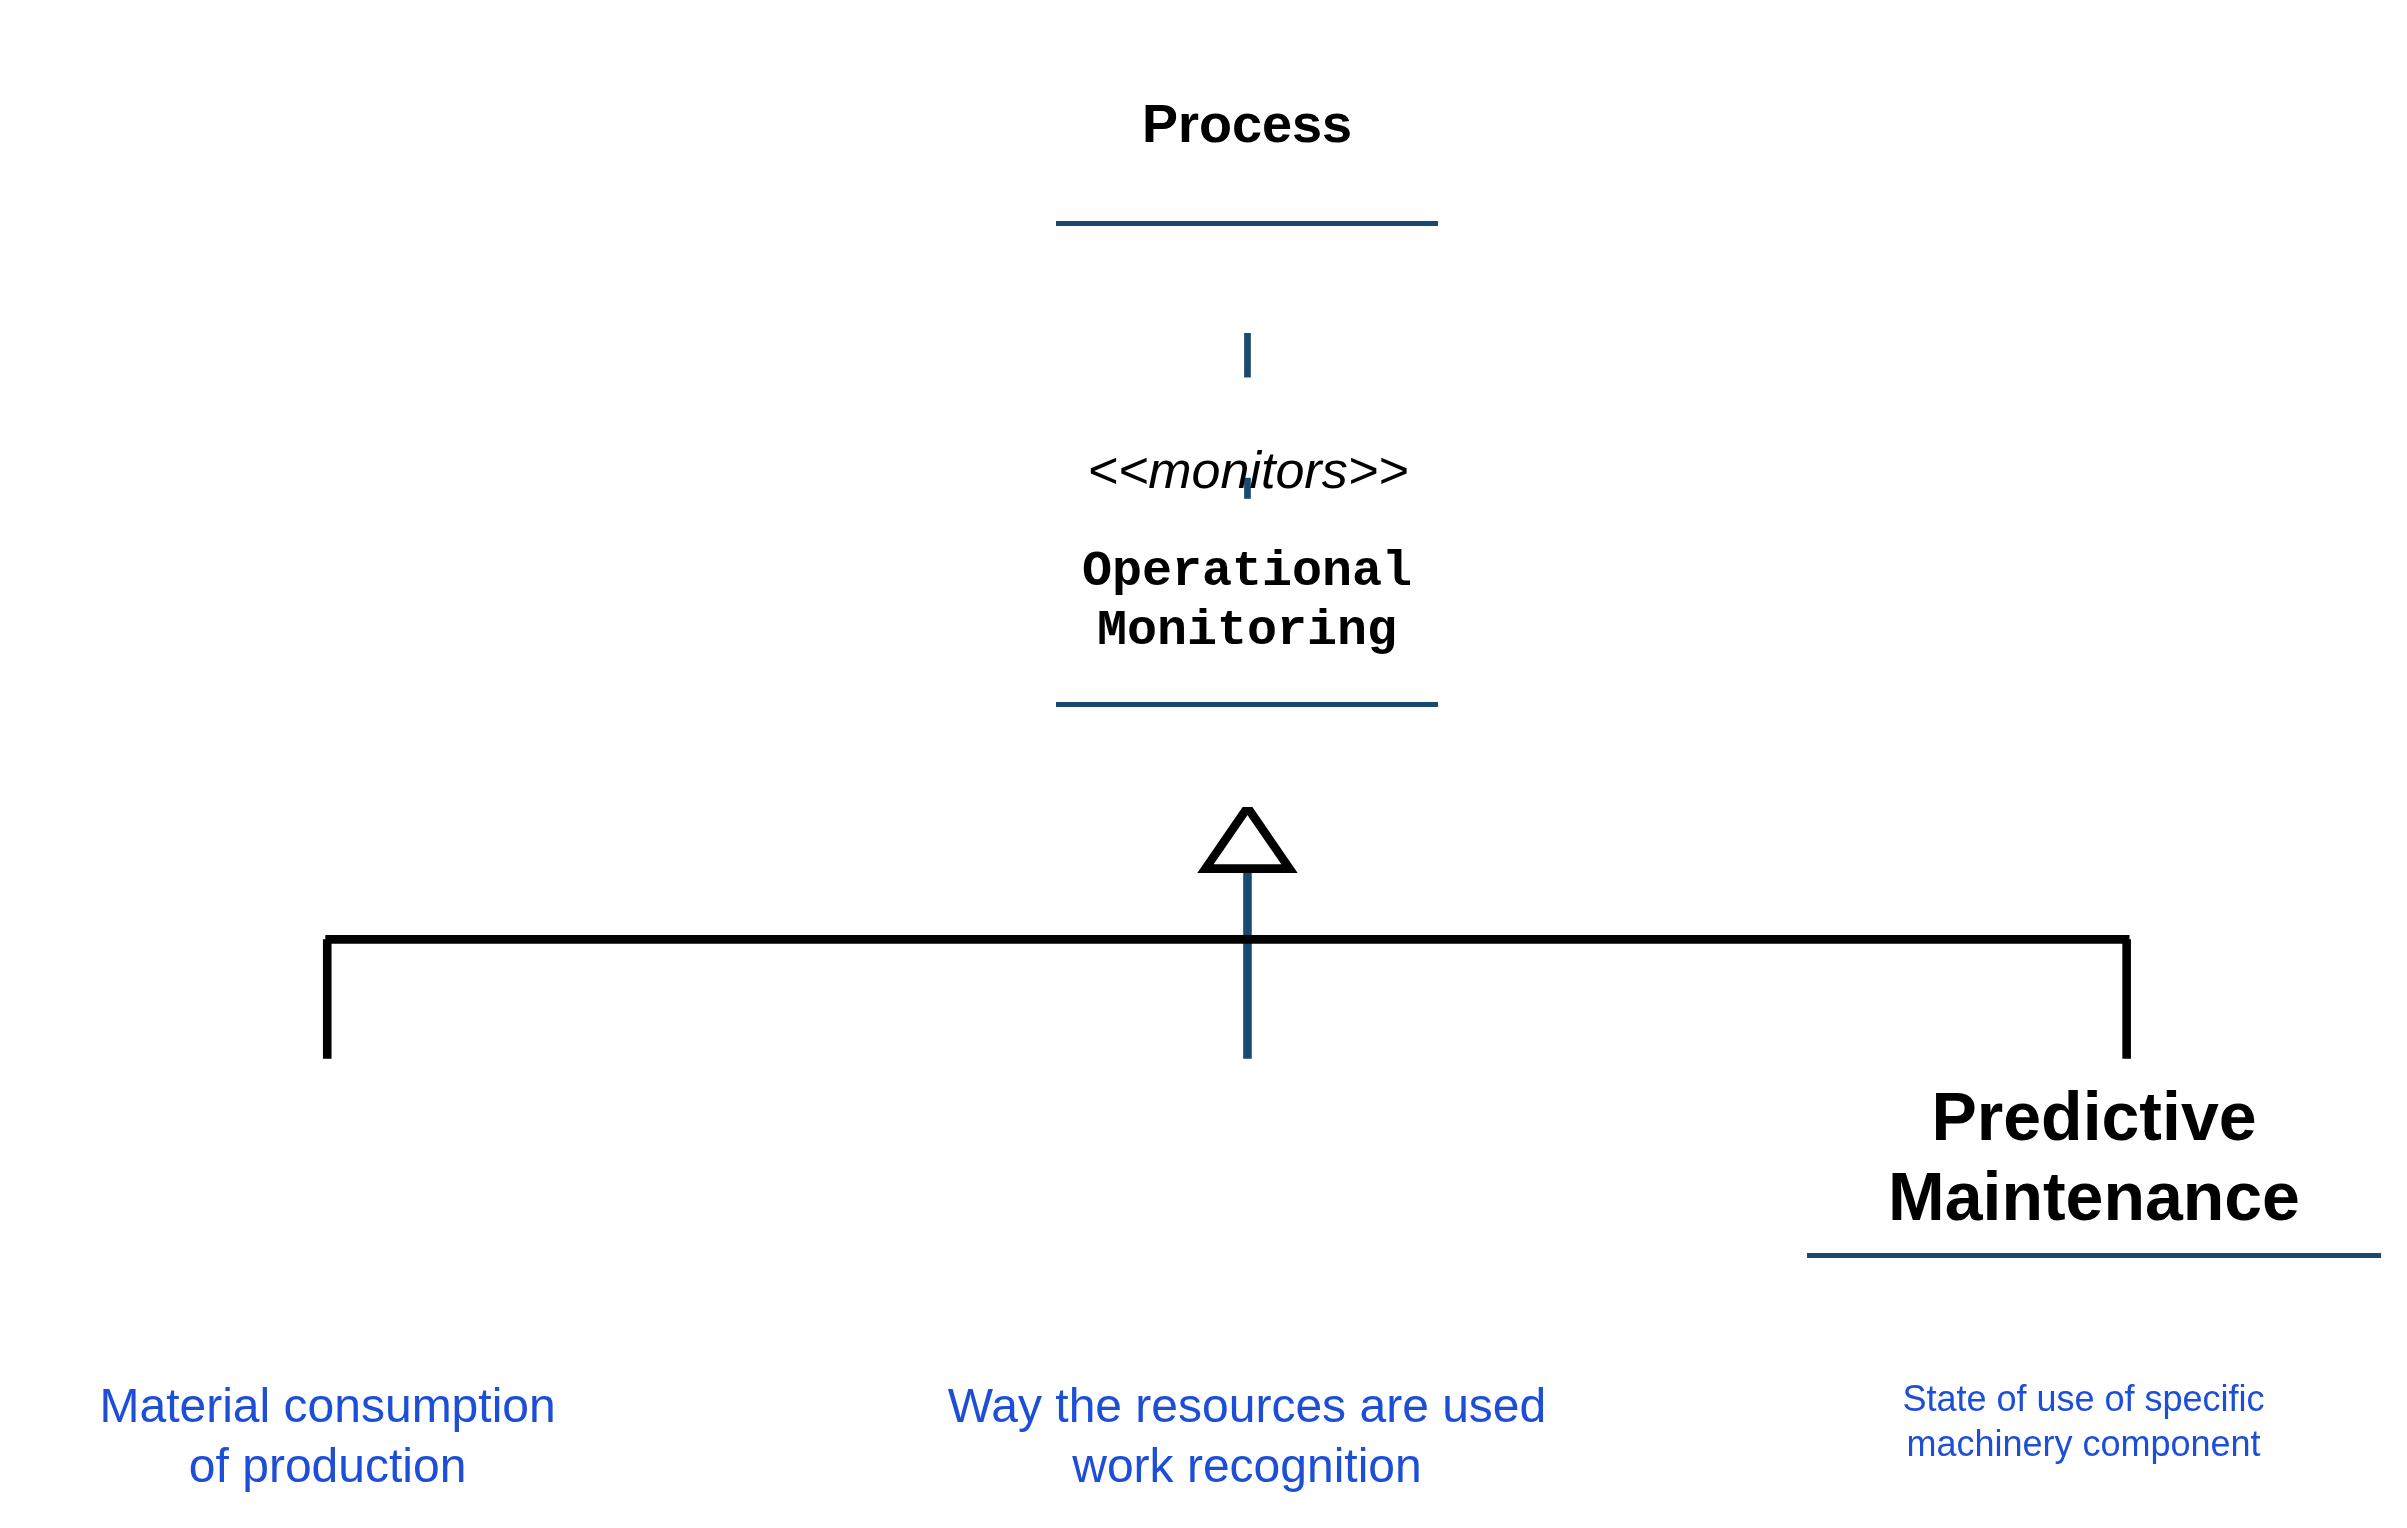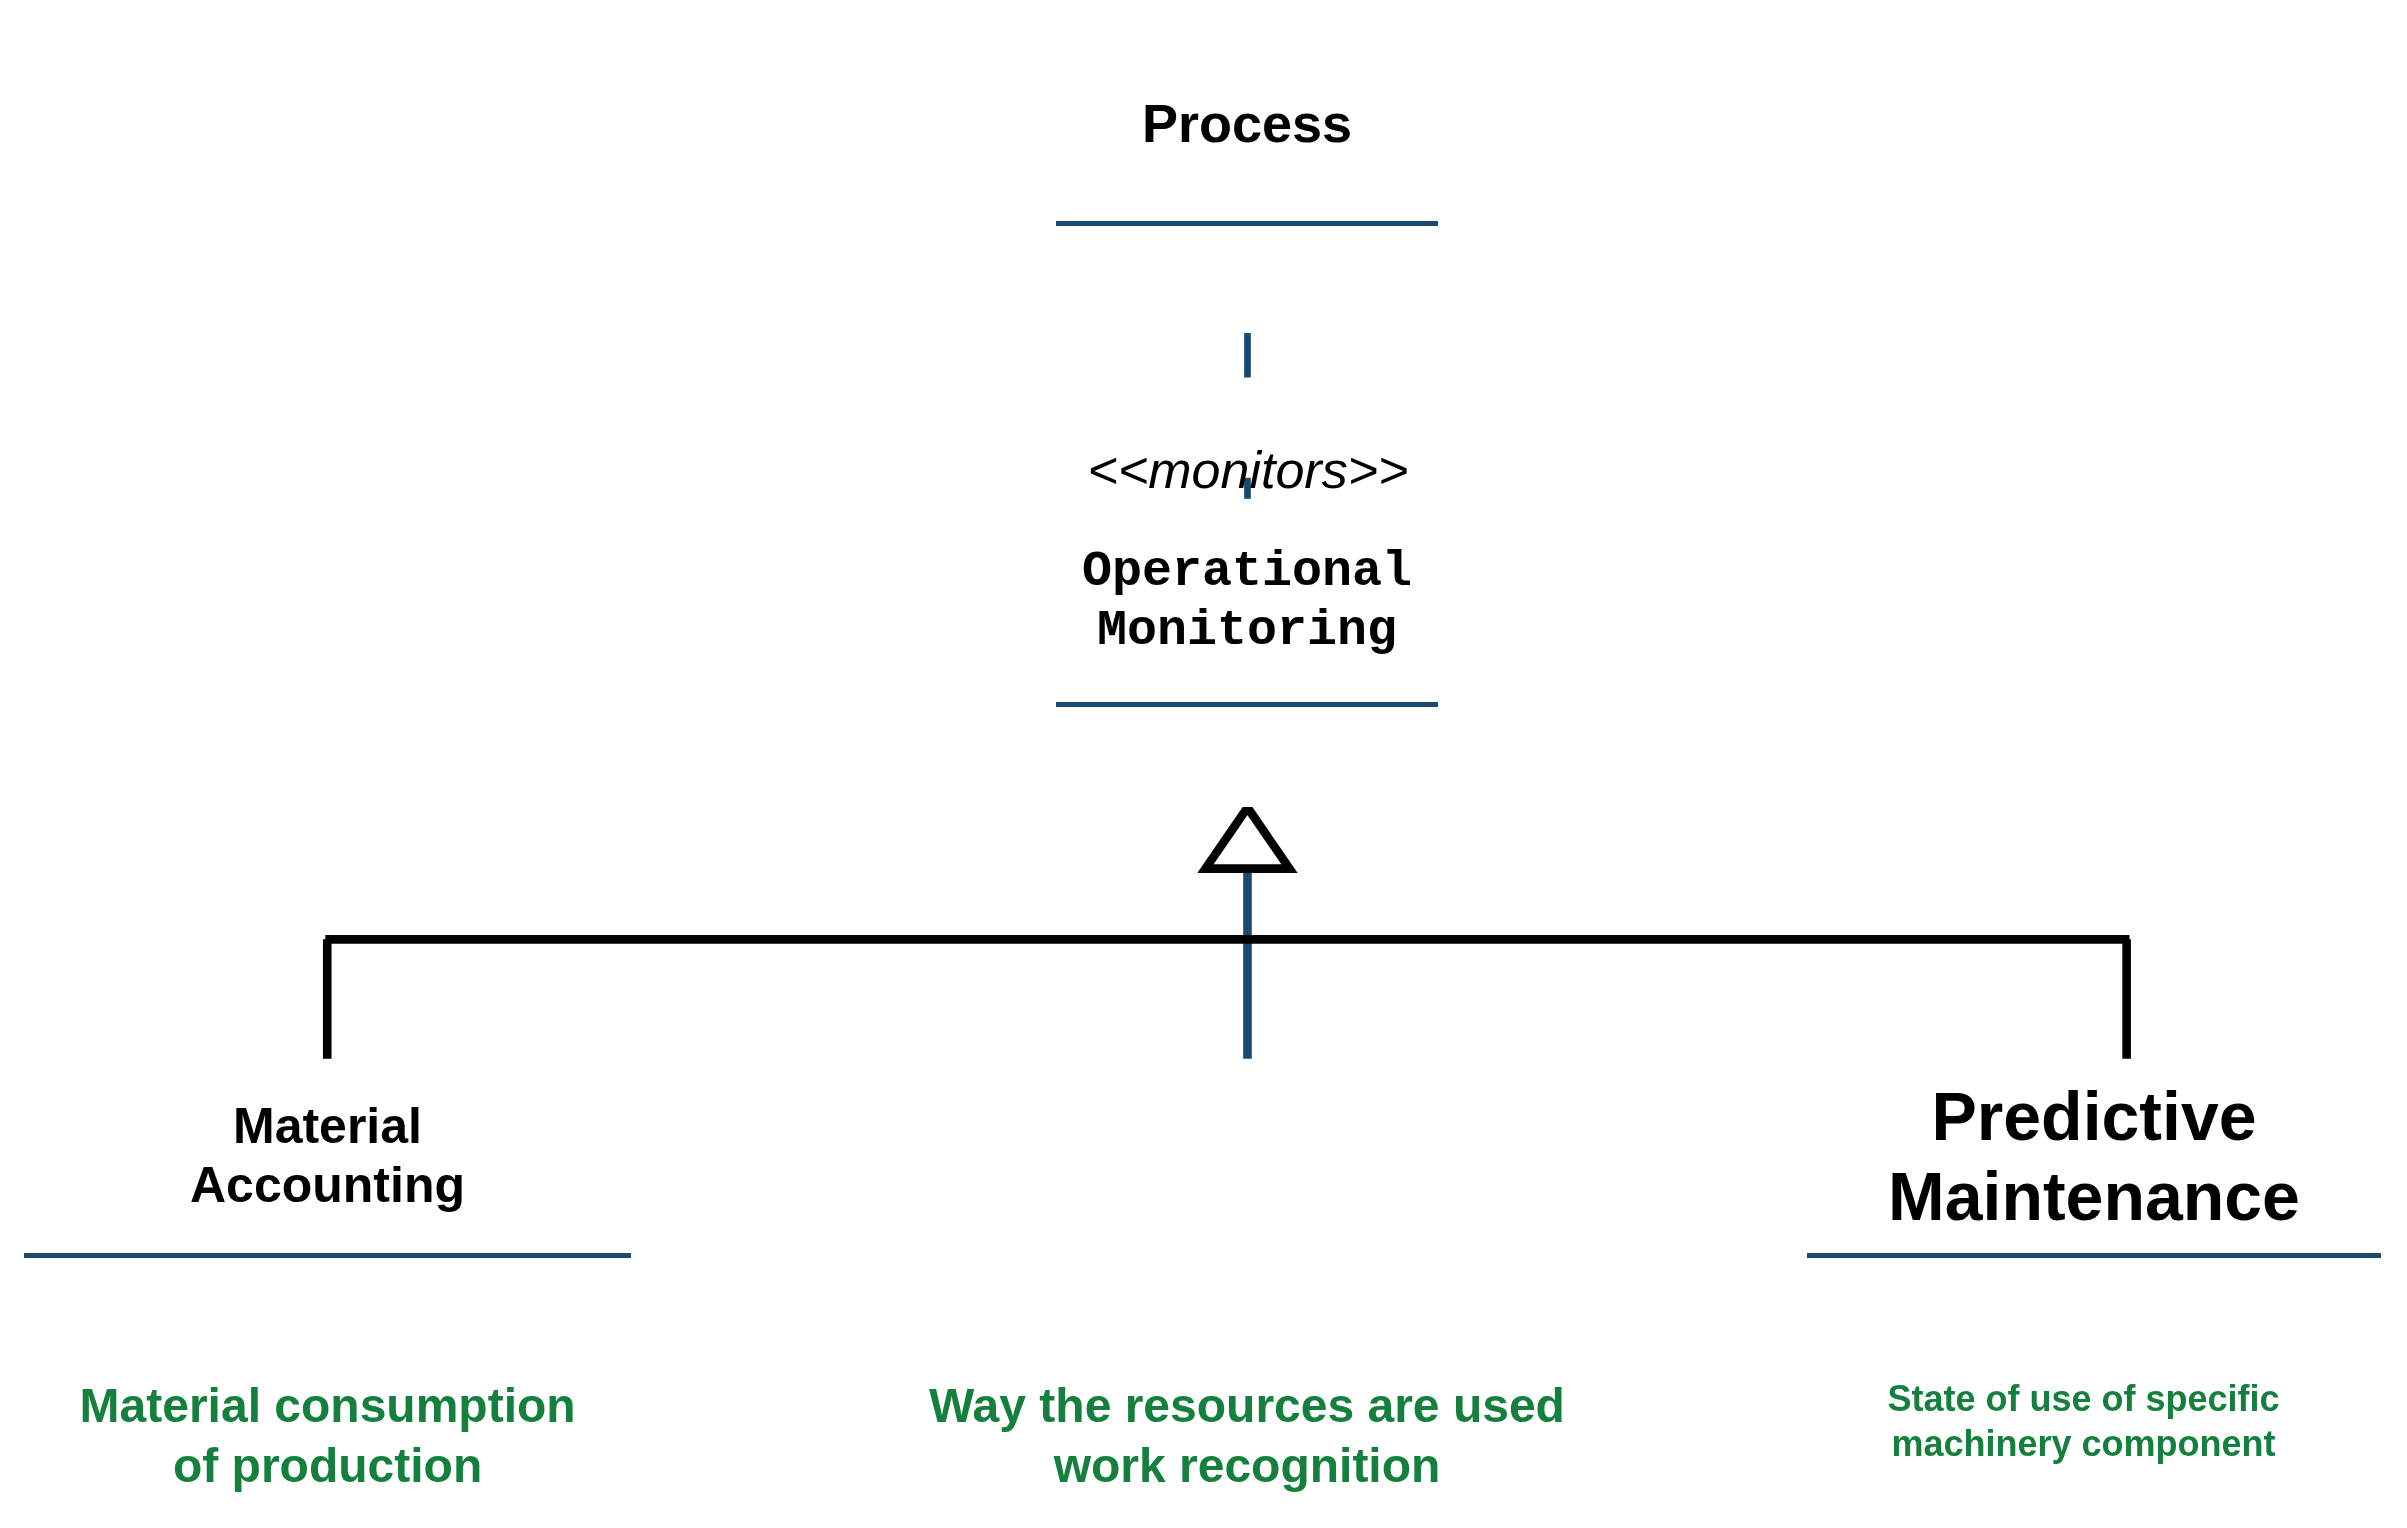--- a/index.html
+++ b/index.html
@@ -68,25 +68,24 @@
     position: absolute;
     font-style: italic;
     color: #000000;
     white-space: nowrap;
     text-align: center;
   }
 
   
   .note-caption {
     position: absolute;
-    color: #15803d;
+    color: #1d4ed8;
     text-align: center;
     line-height: 1.26;
     white-space: pre-line;
-    font-weight: bold;
   }
 </style>
 </head>
 <body>
 
 <div id="diagram-root">
 
   <svg id="edge-layer" viewBox="0 0 2519 1599" width="2408" height="1528" xmlns="http://www.w3.org/2000/svg">
 
     <line x1="1305" y1="347" x2="1305" y2="395" stroke="#1a4a70" stroke-width="7"></line>
@@ -115,24 +114,20 @@
 
   <div class="uml-class" style="left:1056px; top:499px; width:382px; height:308px;">
     <div class="uml-name-compartment" style="height:208px;font-family:Liberation Mono, monospace;">
       <span class="uml-name-text" style="font-size:50px;">Operational
 Monitoring</span>
     </div>
     <div class="uml-attr-compartment"></div>
   </div>
 
   <div class="uml-class" style="left:24px; top:1059px; width:607px; height:306px;">
-    <div class="uml-name-compartment" style="height:199px;">
-      <span class="uml-name-text" style="font-size:50px;">Material
-Accounting</span>
-    </div>
     <div class="uml-attr-compartment"></div>
   </div>
 
 
   <div class="uml-class" style="left:1807px; top:1059px; width:574px; height:306px;">
     <div class="uml-name-compartment" style="height:199px;">
       <span class="uml-name-text" style="font-size:68px;">Predictive
 Maintenance</span>
     </div>
     <div class="uml-attr-compartment"></div>

